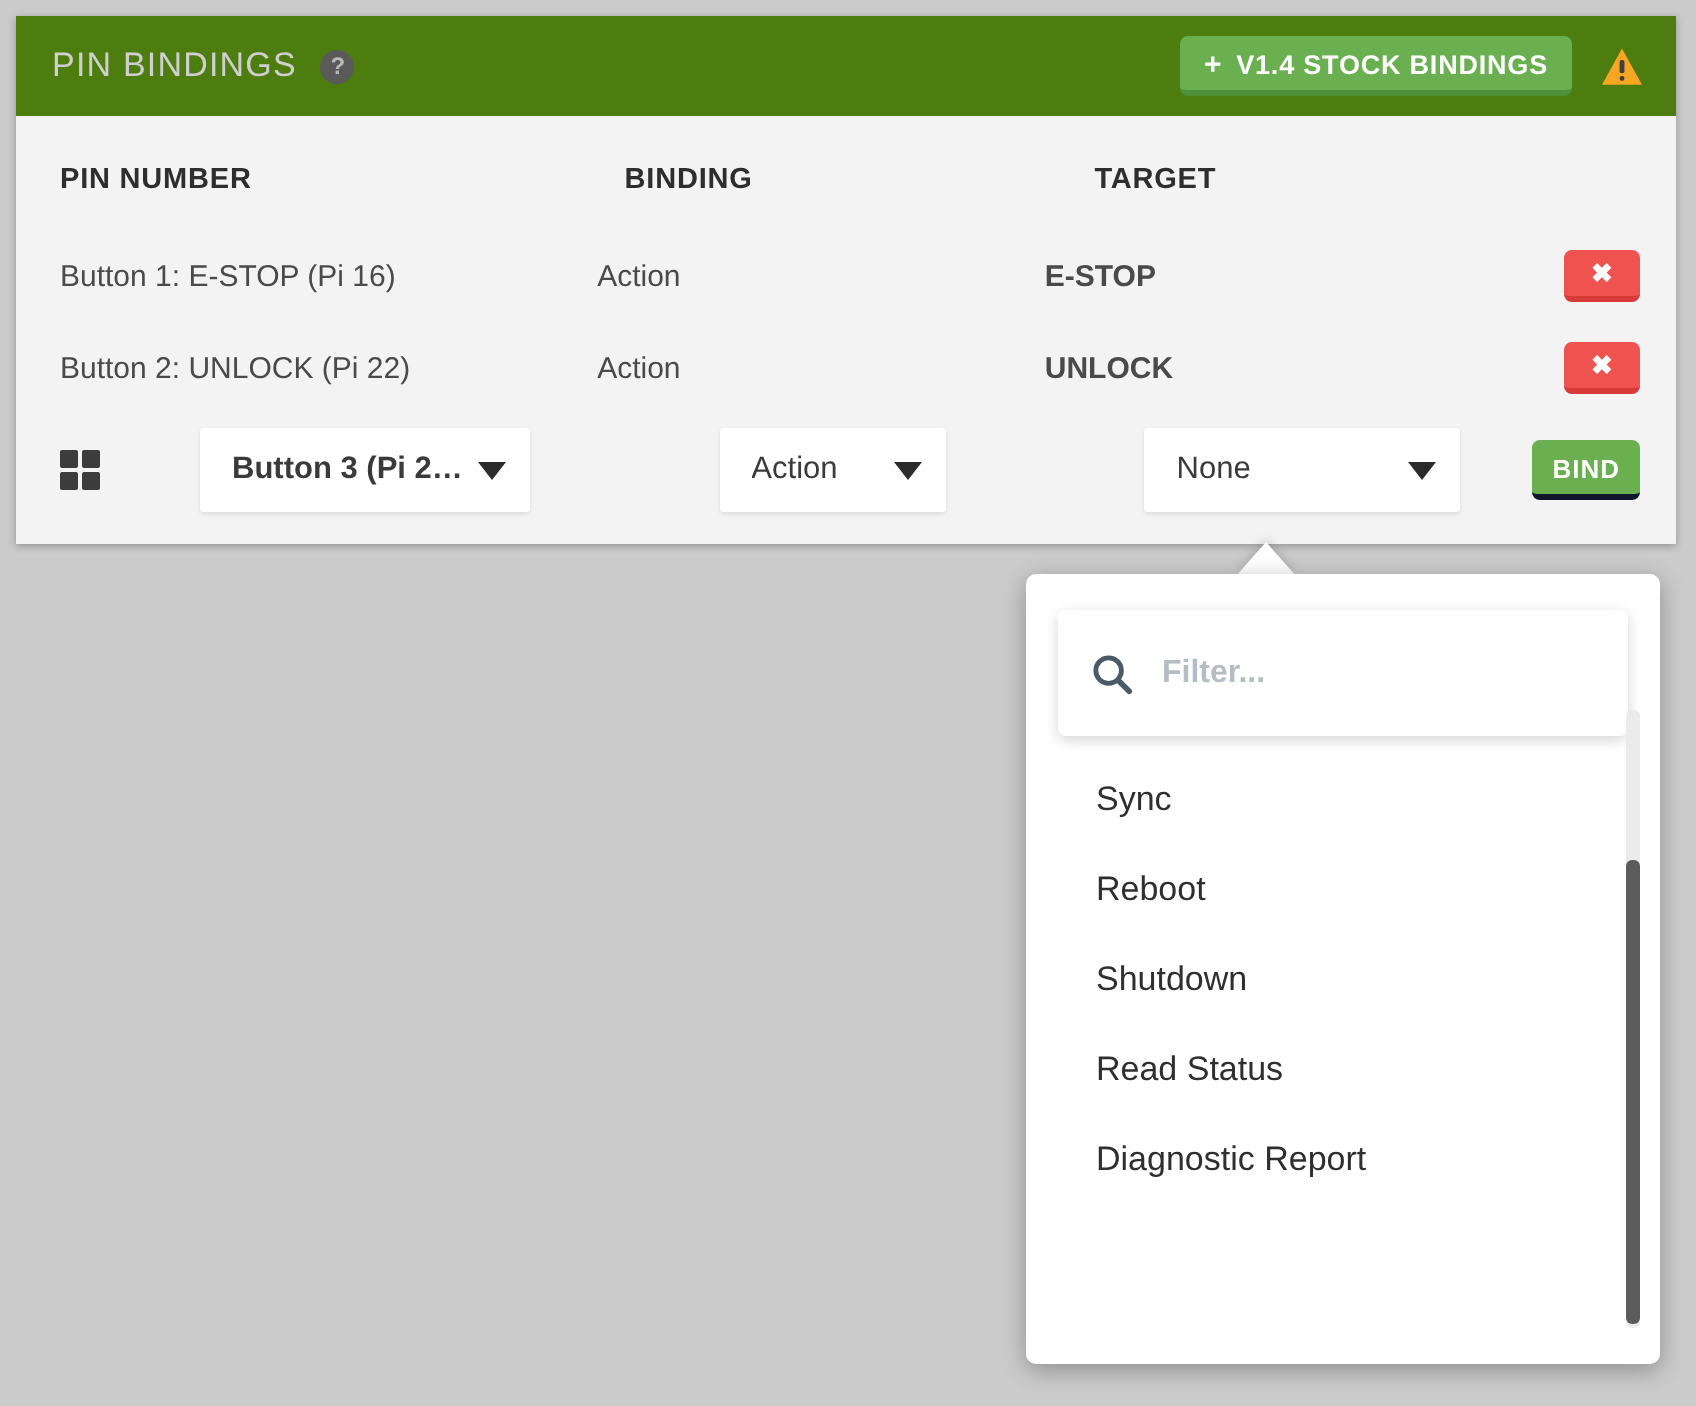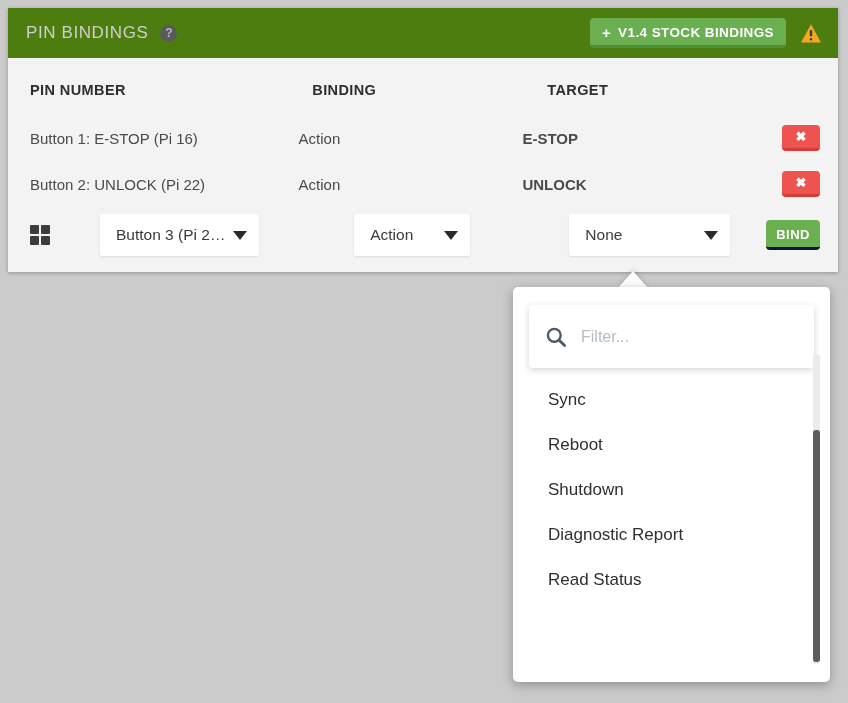--- a/index.html
+++ b/index.html
@@ -182,21 +182,21 @@
     flex: 1;
   }
   .caret {
     width: 0; height: 0;
     border-left: 7px solid transparent;
     border-right: 7px solid transparent;
     border-top: 9px solid #2b2b2b;
     margin-left: 8px;
     flex: none;
   }
-  .sel-pin    { width: 166px; }
+  .sel-pin    { width: 166px; font-weight: bold; }
   .sel-bind   { width: 166px; }
   .sel-target { width: 238px; }
 
   .bind-btn {
     background: #6aaf50;
     border: none;
     border-bottom: 3px solid #0f172a;
     border-radius: 4px;
     color: #ffffff;
     font-size: 13px;
@@ -251,20 +251,21 @@
     margin-right: 12px;
   }
   .filter-input {
     border: none;
     outline: none;
     font-size: 16px;
     color: #3a3a3a;
     font-family: "Liberation Sans", sans-serif;
     background: transparent;
     width: 100%;
+    font-weight: bold;
   }
   .filter-input::placeholder { color: #b4bcc4; }
 
   .opt-list {
     position: absolute;
     left: 0;
     top: 0;
     right: 0;
     bottom: 0;
     padding-top: 68px;
@@ -408,21 +409,21 @@
         </svg>
       </span>
       <input class="filter-input" type="text" placeholder="Filter..." style="">
     </div>
 
     <div class="opt-list">
       <div class="opt clipped">UNLOCK</div>
       <div class="opt">Sync</div>
       <div class="opt">Reboot</div>
       <div class="opt">Shutdown</div>
+      <div class="opt">Read Status</div>
       <div class="opt">Diagnostic Report</div>
-      <div class="opt">Read Status</div>
     </div>
 
     <div class="sbar-track"></div>
     <div class="sbar-thumb"></div>
   </div>
 
 </div>
 
 </body></html>

